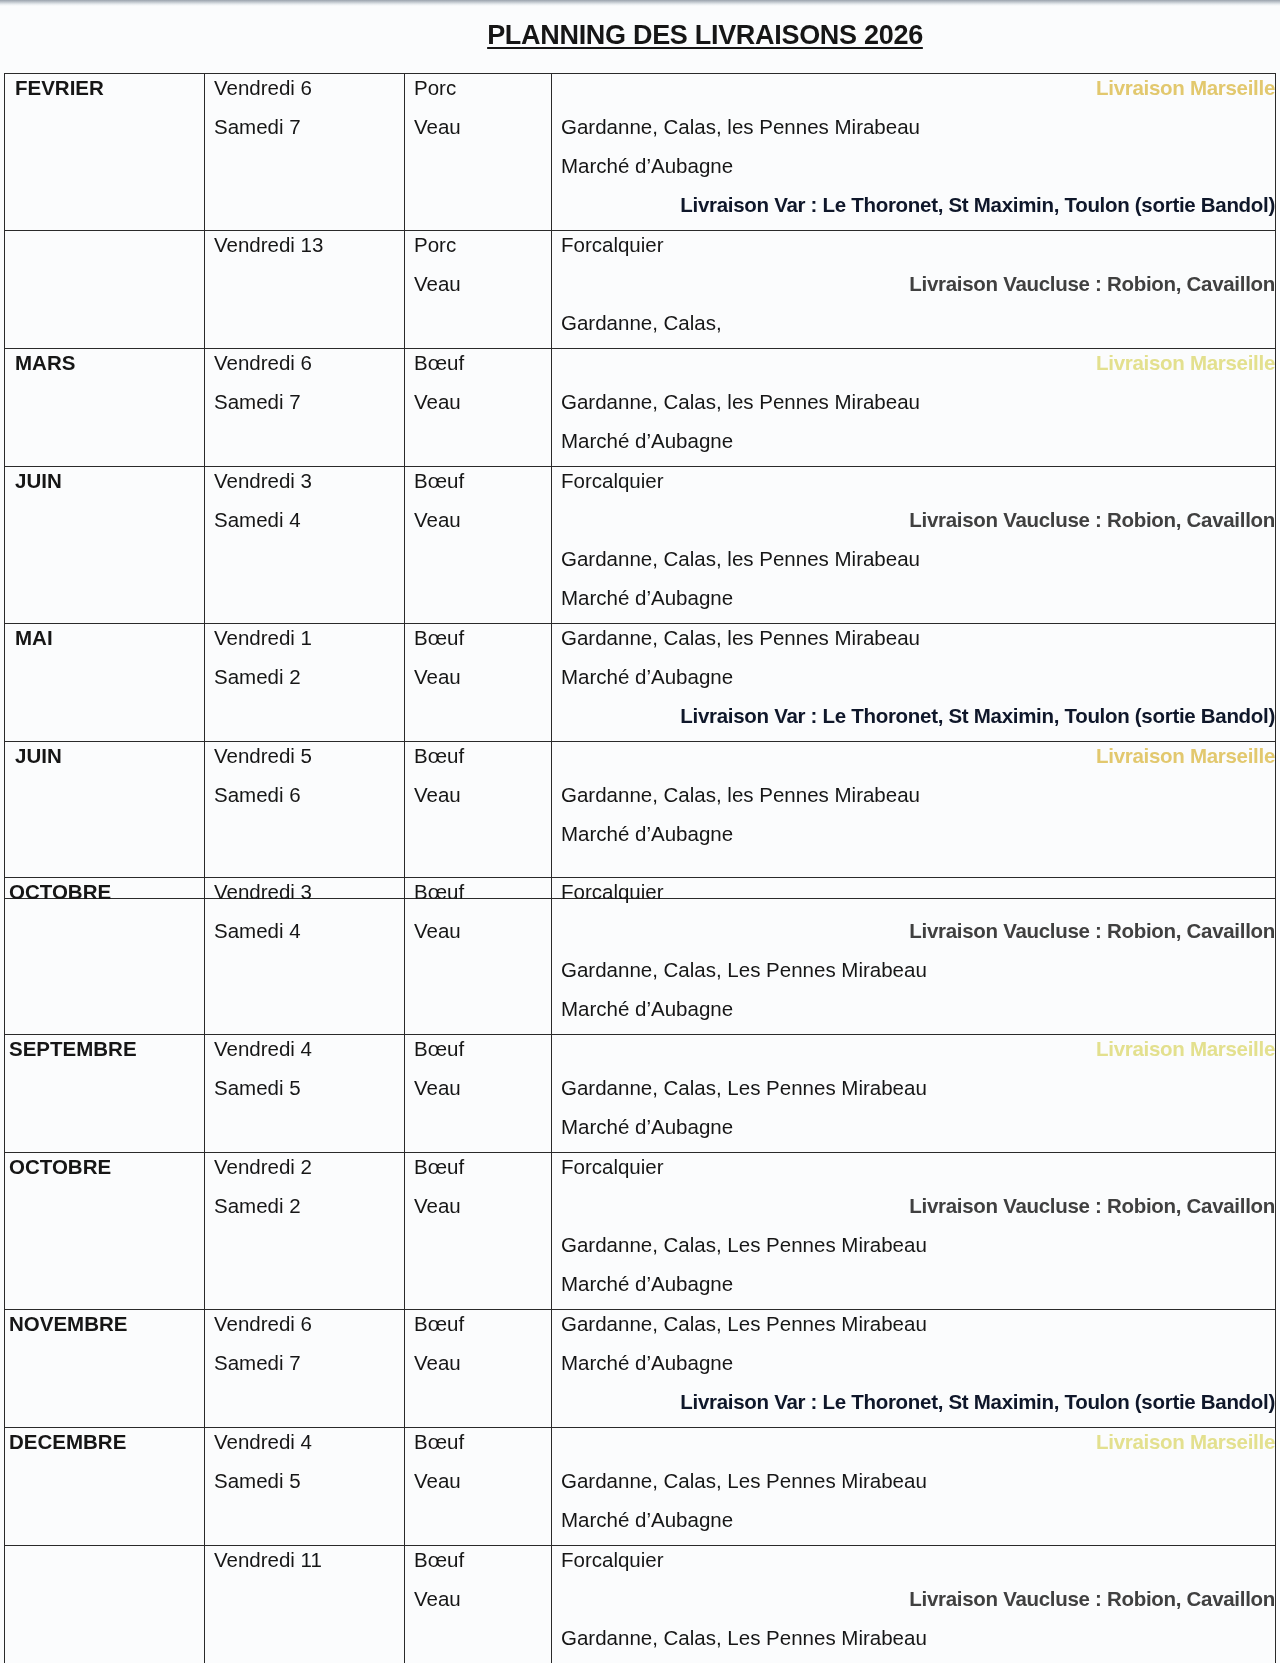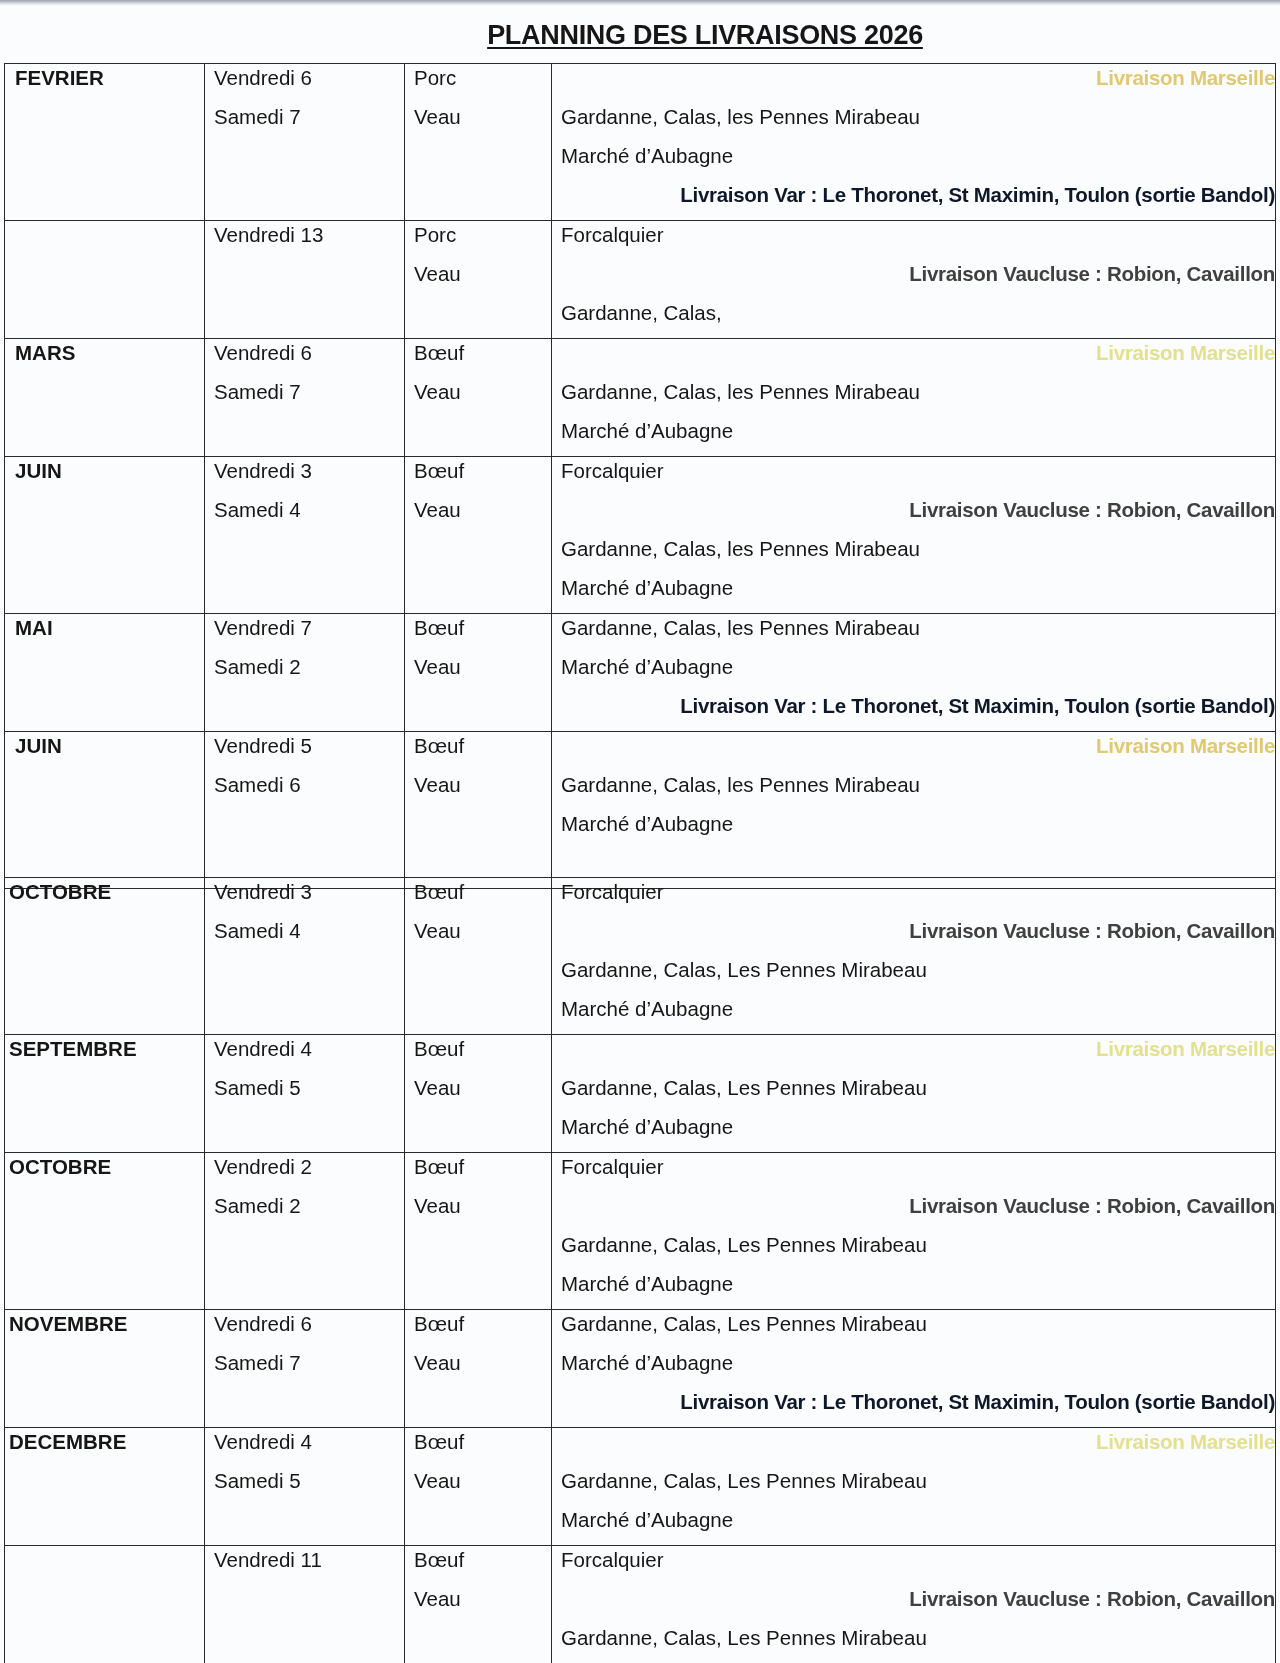--- a/index.html
+++ b/index.html
@@ -42,21 +42,21 @@
   .c-yellow2 { color:#e3e08e; }
   .c-green { color:#404040; }
   .c-cyan { color:#0f172a; }
 </style>
 </head>
 <body>
 
 <div class="topshade"></div>
 <div class="title"><span>PLANNING DES LIVRAISONS 2026</span></div>
 
-<table class="plan" id="t0" style="top:63px;">
+<table class="plan" id="t0" style="top:73px;">
   <colgroup>
       <col class="c-month">
       <col class="c-date">
       <col class="c-meat">
       <col>
     </colgroup>
   <tbody>
       <tr>
         <td style="height: 156px;">
           <div class="line month">FEVRIER</div>
@@ -128,21 +128,21 @@
           <div class="line hl c-green">Livraison Vaucluse : Robion, Cavaillon</div>
           <div class="line ">Gardanne, Calas, les Pennes Mirabeau</div>
           <div class="line ">Marché d’Aubagne</div>
         </td>
       </tr>
       <tr>
         <td style="height: 117px;">
           <div class="line month">MAI</div>
         </td>
         <td style="height: 117px;">
-          <div class="line">Vendredi 7</div>
+          <div class="line">Vendredi 1</div>
           <div class="line">Samedi 2</div>
         </td>
         <td style="height: 117px;">
           <div class="line">Bœuf</div>
           <div class="line">Veau</div>
         </td>
         <td style="height: 117px;">
           <div class="line ">Gardanne, Calas, les Pennes Mirabeau</div>
           <div class="line ">Marché d’Aubagne</div>
           <div class="line hl c-cyan">Livraison Var : Le Thoronet, St Maximin, Toulon (sortie Bandol)</div>

